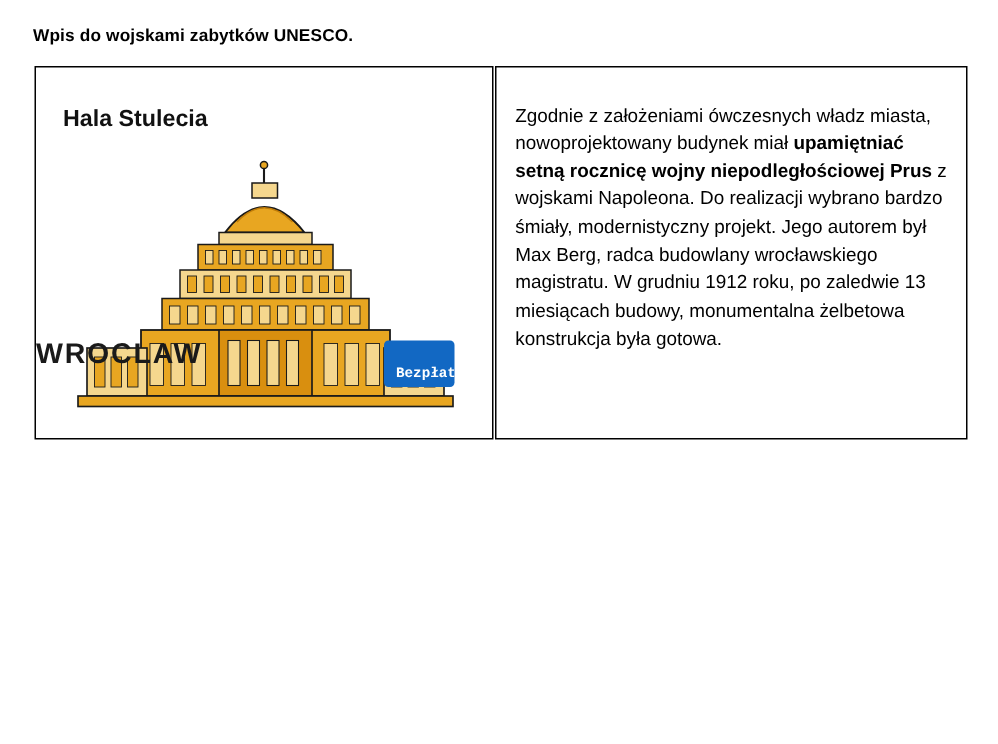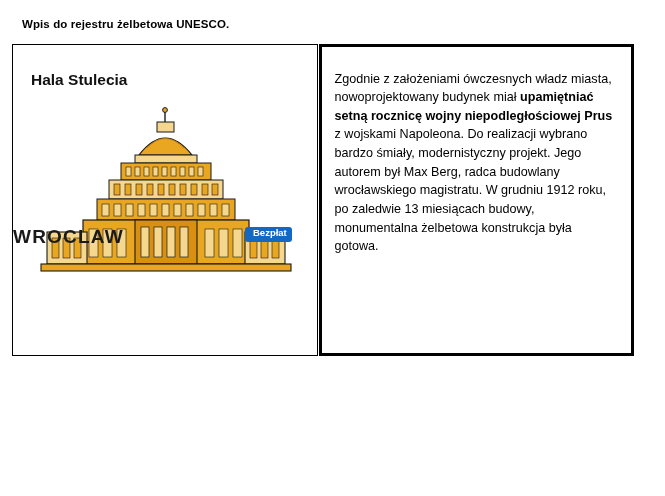--- a/index.html
+++ b/index.html
@@ -25,40 +25,40 @@
     position: absolute;
     left: 22px;
     top: 18px;
     font-size: 11.5px;
     font-weight: bold;
     letter-spacing: 0.1px;
     color: #000;
   }
   .table {
     position: absolute;
-    left: 12px;
+    left: 23px;
     top: 44px;
     width: 622px;
-    height: 312px;
+    height: 249px;
     display: flex;
     box-sizing: border-box;
     border-radius: 21px;
   }
   .cell-left {
     width: 307px;
     box-sizing: border-box;
     border: 1px solid #000;
     position: relative;
     background: #fff;
   }
   .cell-right {
     width: 315px;
     margin-left: 1px;
     box-sizing: border-box;
-    border: 3px solid #000000;
+    border: 1px solid #000000;
     position: relative;
     background: #fff;
     padding: 10px 12px 8px 12px;
   }
   .card-title {
     position: absolute;
     left: 18px;
     top: 26px;
     font-size: 15.5px;
     font-weight: bold;
@@ -84,43 +84,44 @@
     font-family: "Liberation Sans", sans-serif;
   }
   .badge {
     position: absolute;
     left: 232px;
     top: 182px;
     background: #1268c3;
     color: #fff;
     font-size: 9.5px;
     font-weight: bold;
-    padding: 0 6px 4px 8px;
+    padding: 16px 6px 4px 8px;
     border-radius: 3px;
     overflow: hidden;
     white-space: nowrap;
     width: 47px;
     box-sizing: border-box;
+    font-family: Liberation Mono, monospace;
   }
   .body-text {
     font-size: 12.6px;
     line-height: 1.48;
     color: #000;
     font-family: "Liberation Sans", sans-serif;
   }
   .body-text b {
     font-weight: bold;
   }
 </style>
 </head>
 <body>
 
 <div class="page">
 
-  <div class="heading">Wpis do rejestru żelbetowa UNESCO.</div>
+  <div class="heading">Wpis do wojskami zabytków UNESCO.</div>
 
   <div class="table">
 
     <div class="cell-left">
 
       <div class="card-title">Hala Stulecia</div>
 
       <div class="illustration">
         <svg viewBox="0 0 305 185" width="305" height="185" xmlns="http://www.w3.org/2000/svg">
 

